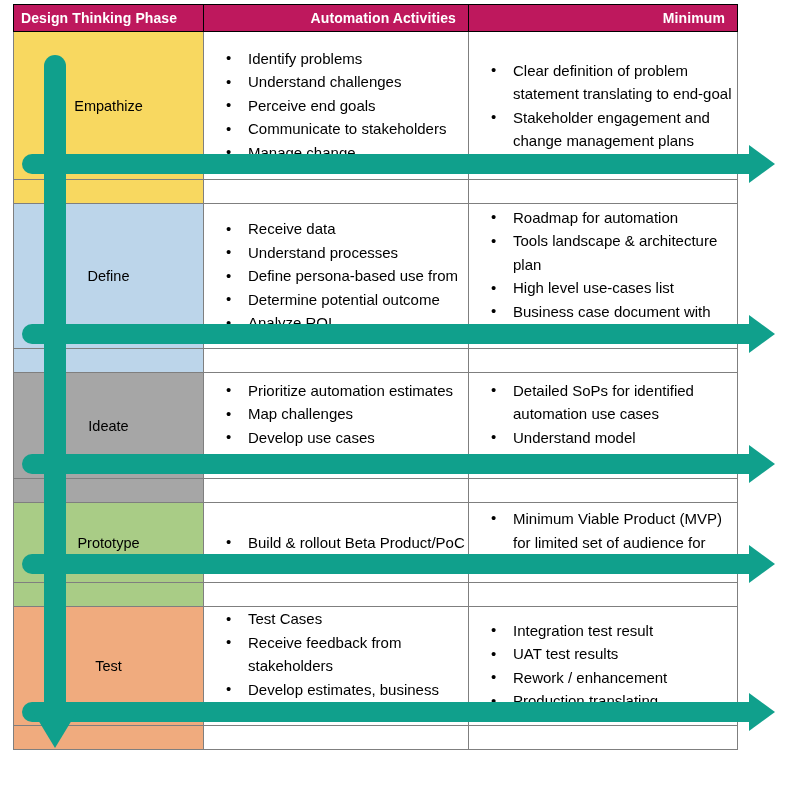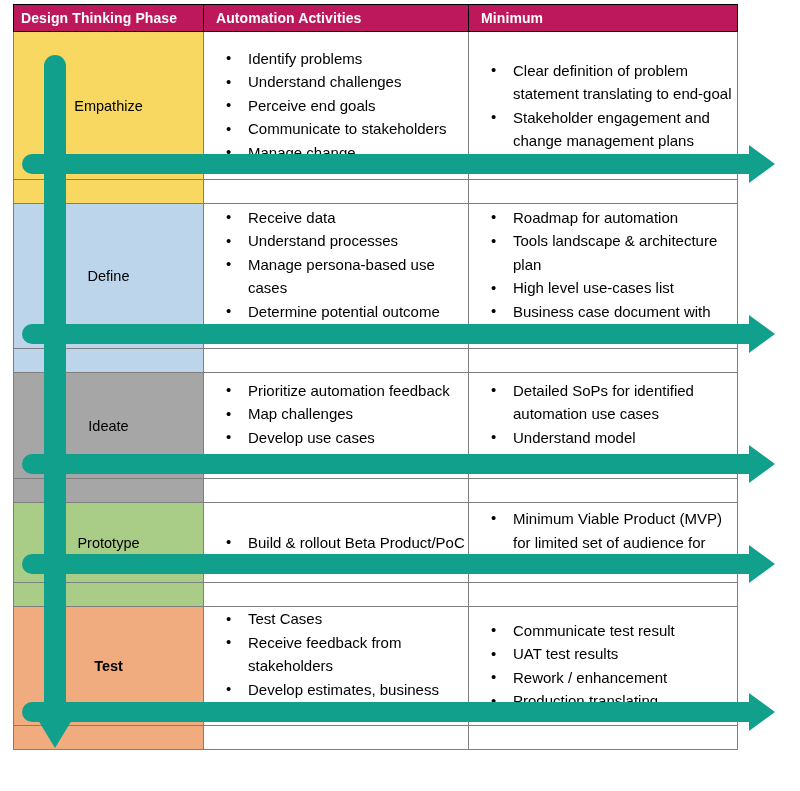--- a/index.html
+++ b/index.html
@@ -37,21 +37,21 @@
     background: #be185d;
     color: #ffffff;
     font-size: 14px;
     font-weight: bold;
     height: 26px;
     padding: 0 12px;
     border: 1px solid #000000;
     letter-spacing: 0.1px;
   }
   #matrix th.th-phase { text-align: left; padding-left: 7px; }
-  #matrix th.th-act, #matrix th.th-out { text-align: left; }
+  #matrix th.th-act, #matrix th.th-out { text-align: right; }
 
   #matrix td {
     border: 1px solid #7f7f7f;
     vertical-align: middle;
     padding: 0;
   }
   td.phase-cell {
     text-align: center;
     font-size: 14.5px;
     color: #000000;
@@ -191,21 +191,21 @@
       </tr>
 
       <tr class="phase-row" style="height:145px;">
         <td class="phase-cell" style="background:#bcd5ea;margin-top:16px;">
           <span>Define</span>
         </td>
         <td class="list-cell">
           <ul class="bullets">
             <li>Receive data</li>
             <li>Understand processes</li>
-            <li>Manage persona-based use cases</li>
+            <li>Define persona-based use from</li>
             <li> Determine potential outcome</li>
             <li>Analyze ROI</li>
           </ul>
         </td>
         <td class="list-cell">
           <ul class="bullets">
             <li>Roadmap for automation</li>
             <li>Tools landscape &amp; architecture plan</li>
             <li>High level  use-cases list</li>
             <li>Business case document with expected ROI</li>
@@ -217,21 +217,21 @@
         <td style="background:#ffffff;"></td>
         <td style="background:#ffffff;"></td>
       </tr>
 
       <tr class="phase-row" style="height:106px;">
         <td class="phase-cell" style="background:#a6a6a6;margin-top:20px;">
           <span>Ideate</span>
         </td>
         <td class="list-cell">
           <ul class="bullets">
-            <li>Prioritize automation feedback</li>
+            <li>Prioritize automation estimates</li>
             <li>Map challenges</li>
             <li>Develop use cases</li>
             <li>Storyboard</li>
           </ul>
         </td>
         <td class="list-cell">
           <ul class="bullets">
             <li>Detailed SoPs for identified automation use cases</li>
             <li>Understand model</li>
             <li>Process model / document</li>
@@ -259,33 +259,33 @@
           </ul>
         </td>
       </tr>
       <tr style="height:24px;">
         <td style="background:#a9cc86;"></td>
         <td style="background:#ffffff;"></td>
         <td style="background:#ffffff;"></td>
       </tr>
 
       <tr class="phase-row" style="height:103px;">
-        <td class="phase-cell" style="background:#f0ab7e;font-weight:bold;">
+        <td class="phase-cell" style="background:#f0ab7e;">
           <span>Test</span>
         </td>
         <td class="list-cell">
           <ul class="bullets">
             <li>Test Cases</li>
             <li>Receive feedback from stakeholders</li>
             <li>Develop estimates, business cases, ROI, KPIs &amp; SLAs</li>
           </ul>
         </td>
         <td class="list-cell">
           <ul class="bullets">
-            <li>Communicate test result</li>
+            <li>Integration test result</li>
             <li>UAT test results</li>
             <li>Rework / enhancement</li>
             <li>Production translating</li>
           </ul>
         </td>
       </tr>
       <tr style="height:24px;">
         <td style="background:#f0ab7e;"></td>
         <td style="background:#ffffff;"></td>
         <td style="background:#ffffff;"></td>

